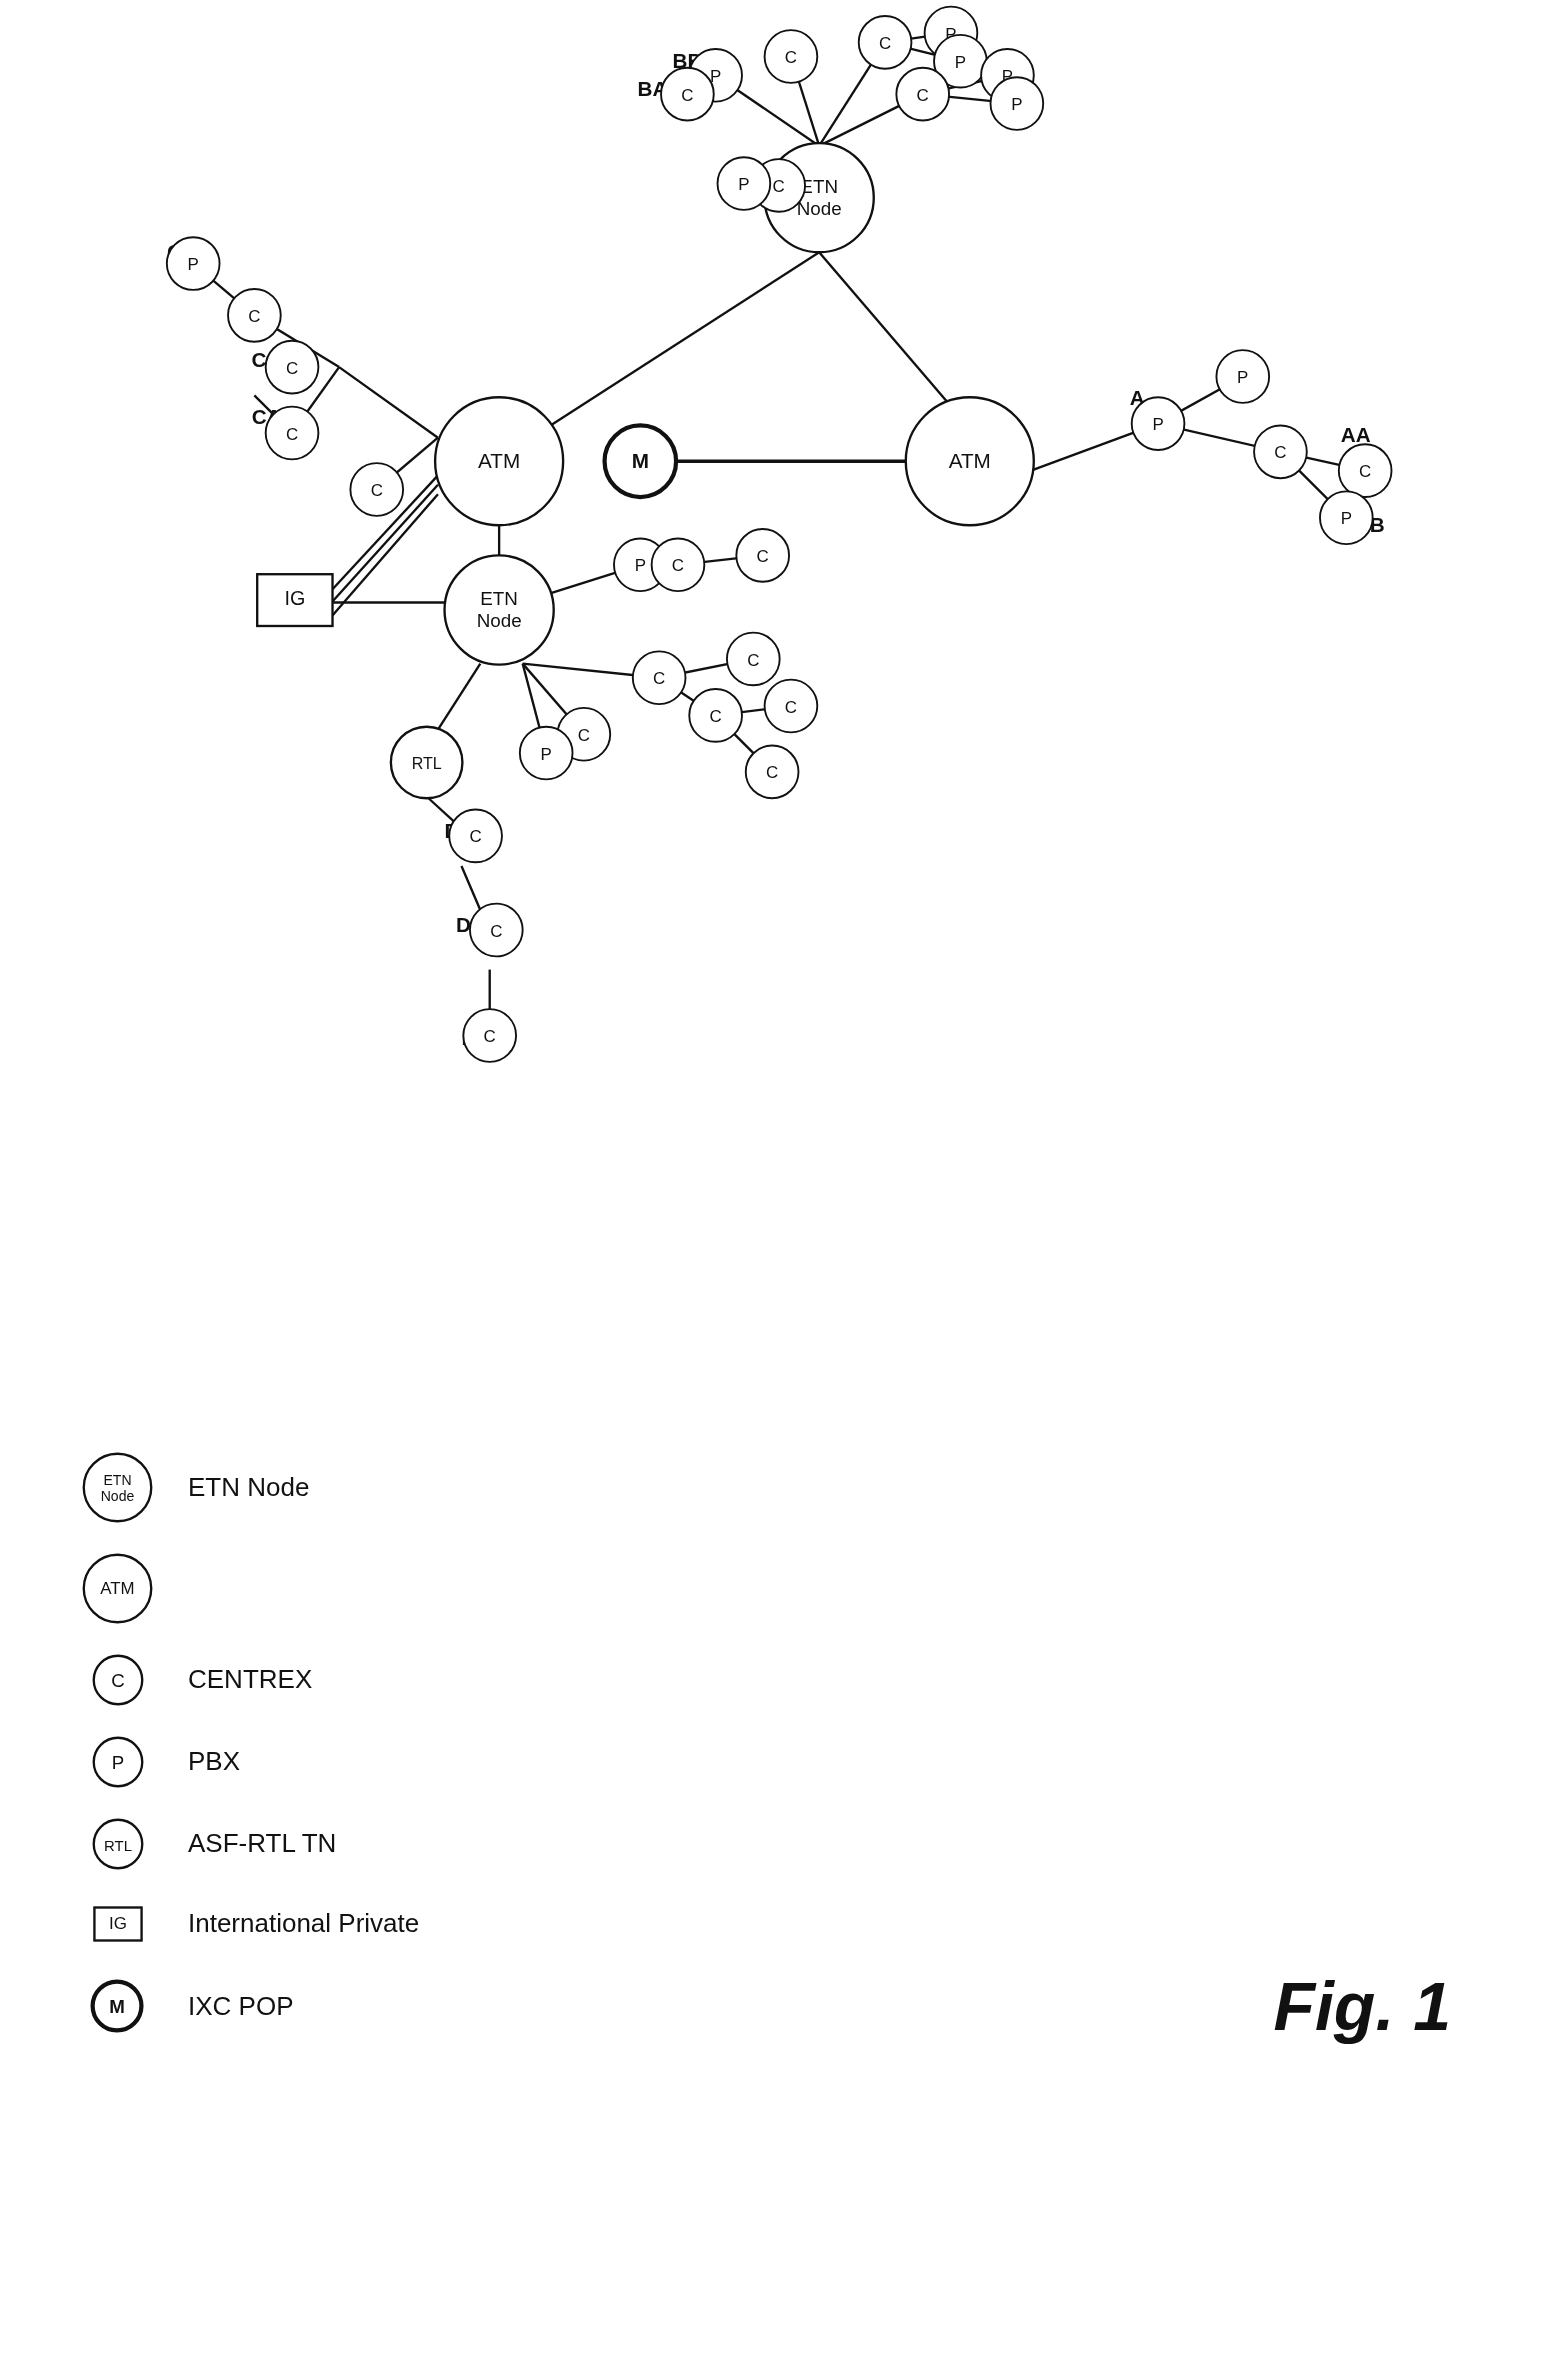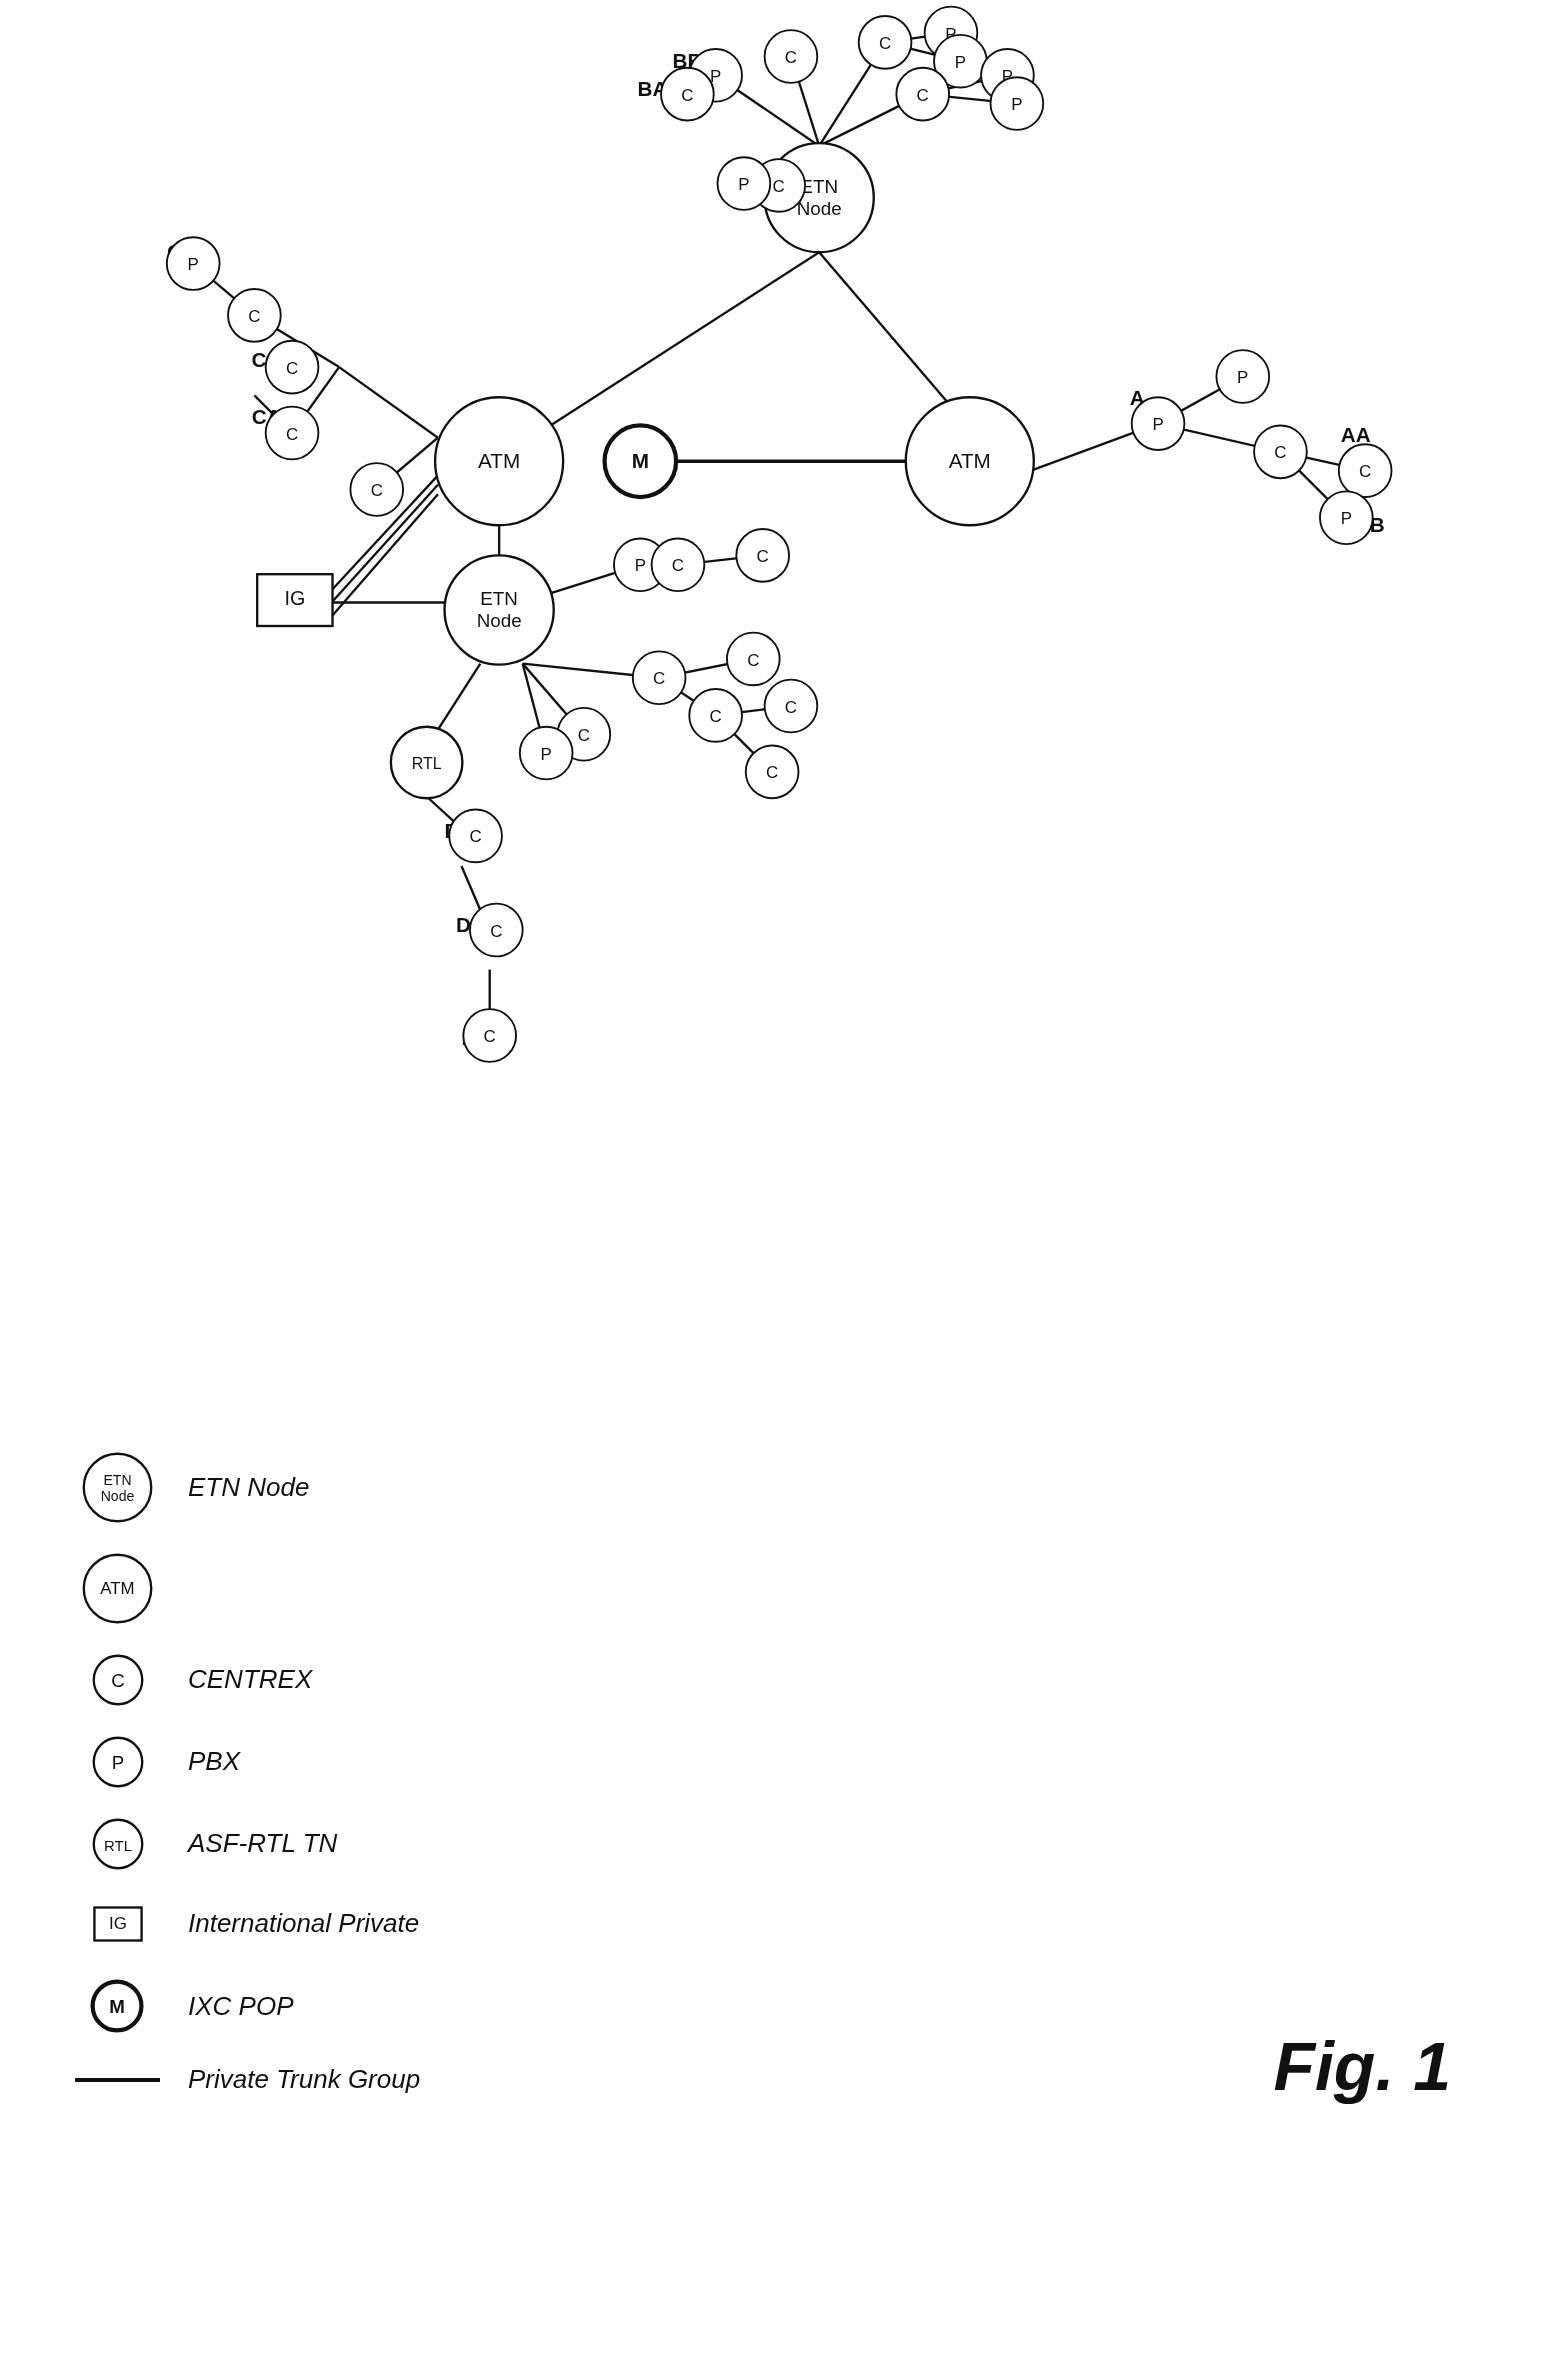--- a/index.html
+++ b/index.html
@@ -45,21 +45,20 @@
       display: flex;
       align-items: center;
       justify-content: center;
       flex-shrink: 0;
     }
 
     .legend-label {
       font-size: 26px;
       color: #111;
       line-height: 1.3;
-      font-style: italic;
     }
 
     .legend-line-symbol {
       width: 85px;
       height: 3.8px;
       background: #111;
       flex-shrink: 0;
     }
 
     .fig-label {
@@ -344,20 +343,16 @@
   <div class="legend-item">
     <div class="legend-symbol">
       <svg width="61" height="61" viewBox="0 0 65 65">
         <circle cx="32" cy="32" r="26" fill="white" stroke="#111" stroke-width="4.5"></circle>
         <text x="32" y="39" text-anchor="middle" font-size="20" font-family="Arial" font-weight="bold" fill="#111">M</text>
       </svg>
     </div>
     <span class="legend-label">IXC POP</span>
   </div>
 
-  <div class="legend-item">
-    <div class="legend-line-symbol"></div>
-    <span class="legend-label">Private Trunk Group</span>
-  </div>
 
   <div class="fig-label">Fig. 1</div>
 </div>
 
 
 </body></html>

